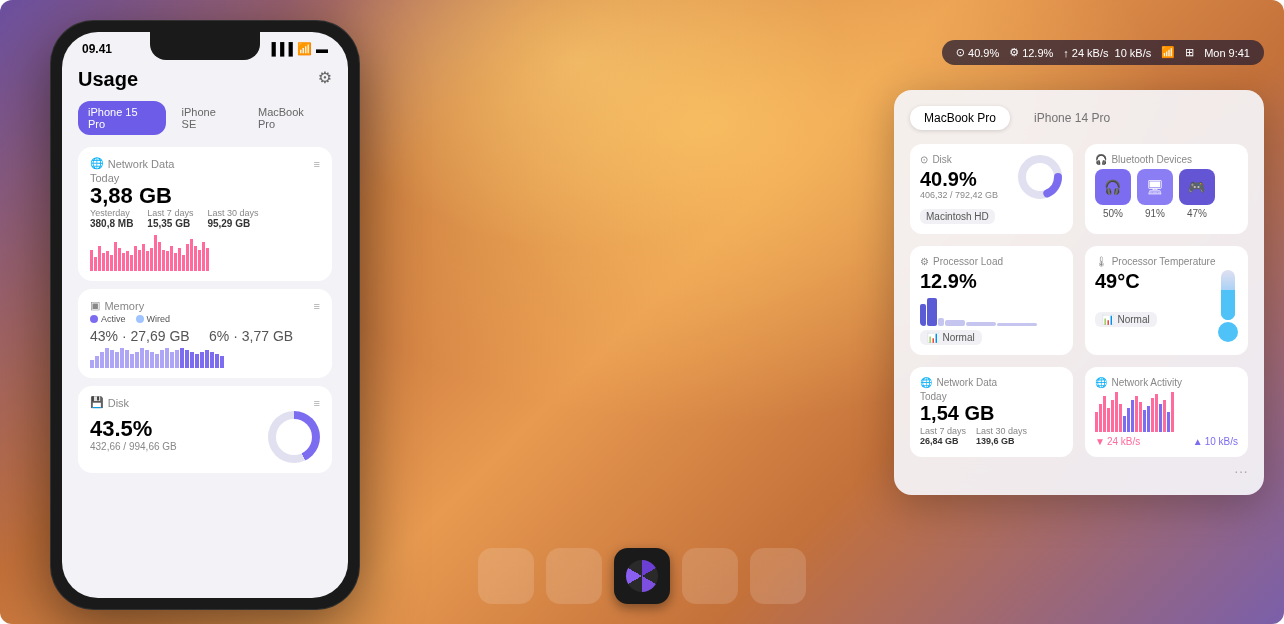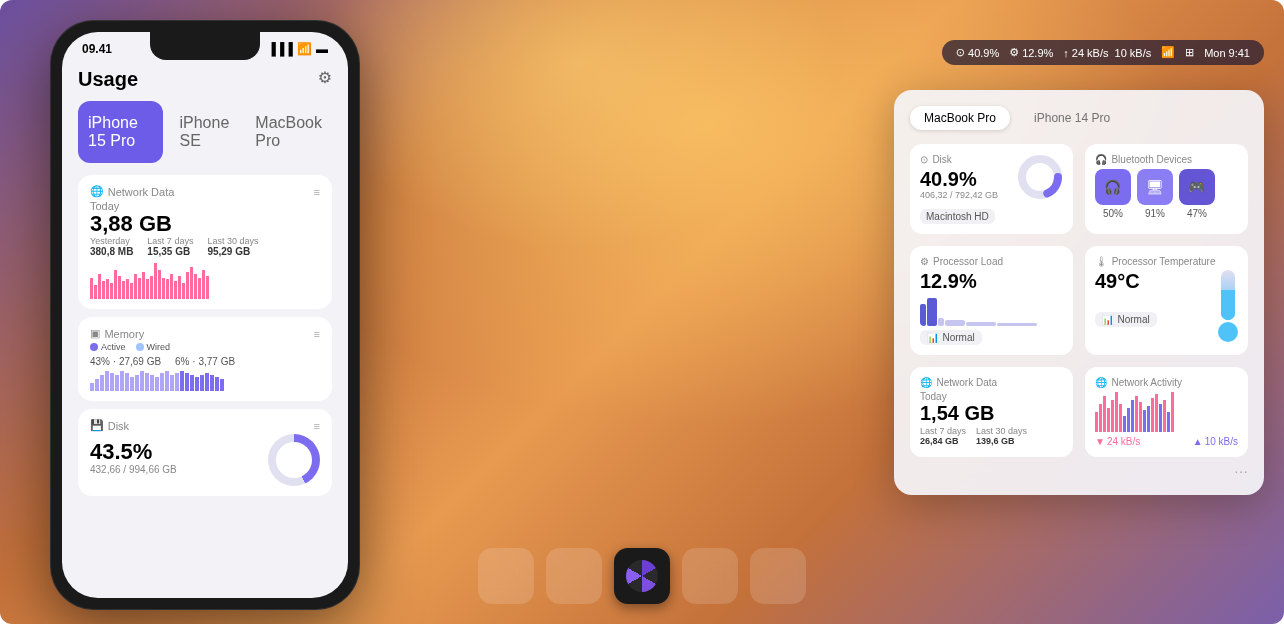--- a/index.html
+++ b/index.html
@@ -121,23 +121,23 @@
     }
     .gear-icon { font-size: 16px; color: #666; }
 
     
     .device-tabs {
       display: flex;
       gap: 6px;
       margin-bottom: 12px;
     }
     .device-tab {
-      padding: 13px 10px;
+      padding: 5px 10px;
       border-radius: 12px;
-      font-size: 16px;
+      font-size: 11px;
       font-weight: 500;
       cursor: pointer;
     }
     .device-tab.active {
       background: #6c5ce7;
       color: white;
     }
     .device-tab.inactive {
       background: transparent;
       color: #666;
@@ -567,21 +567,21 @@
           <div class="legend-row">
             <div class="legend-item">
               <span class="legend-dot" style="background:#7c6cf0"></span>
               Active
             </div>
             <div class="legend-item">
               <span class="legend-dot" style="background:#a0c4ff"></span>
               Wired
             </div>
           </div>
-          <div style="font-size:10px;color:#555;margin-bottom:4px">
+          <div style="font-size:14px;color:#555;margin-bottom:4px">
             43% · 27,69 GB &nbsp;&nbsp;&nbsp; 6% · 3,77 GB
           </div>
 
           <div class="memory-bars">
             <div class="bar-purple" style="height:40%;width:4px"></div>
             <div class="bar-purple" style="height:60%;width:4px"></div>
             <div class="bar-purple" style="height:80%;width:4px"></div>
             <div class="bar-purple" style="height:100%;width:4px"></div>
             <div class="bar-purple" style="height:90%;width:4px"></div>
             <div class="bar-purple" style="height:80%;width:4px"></div>

